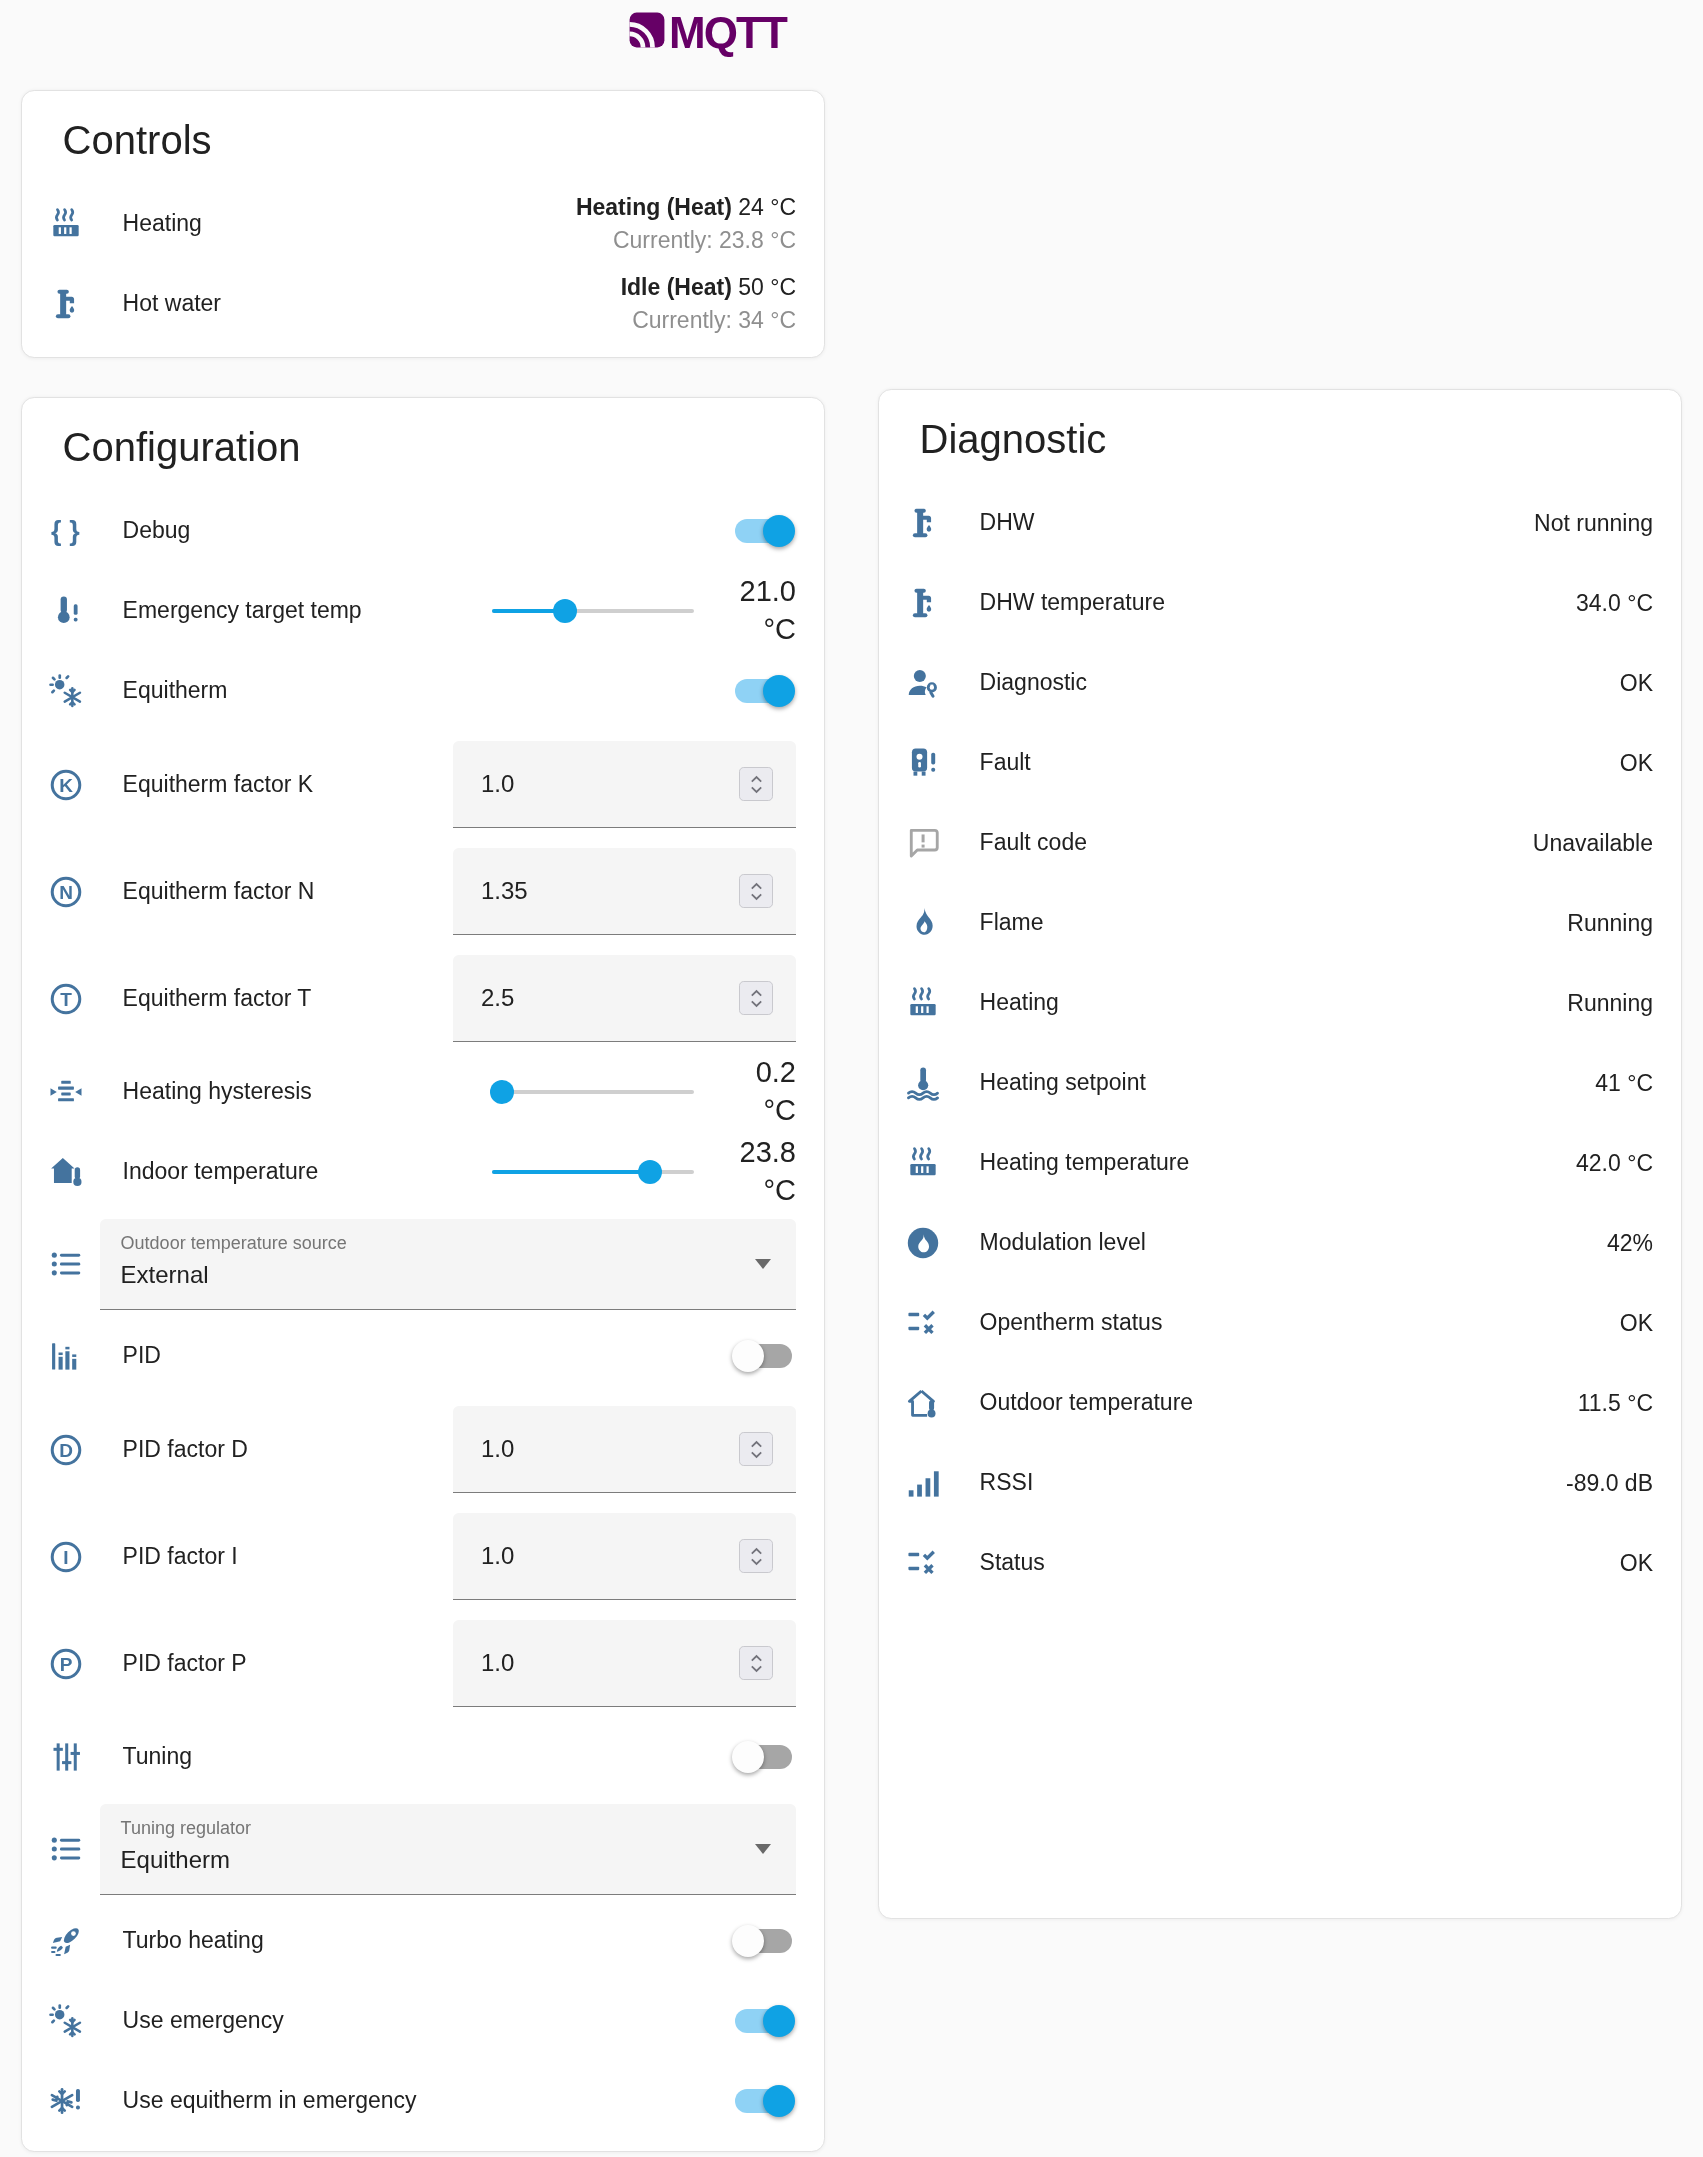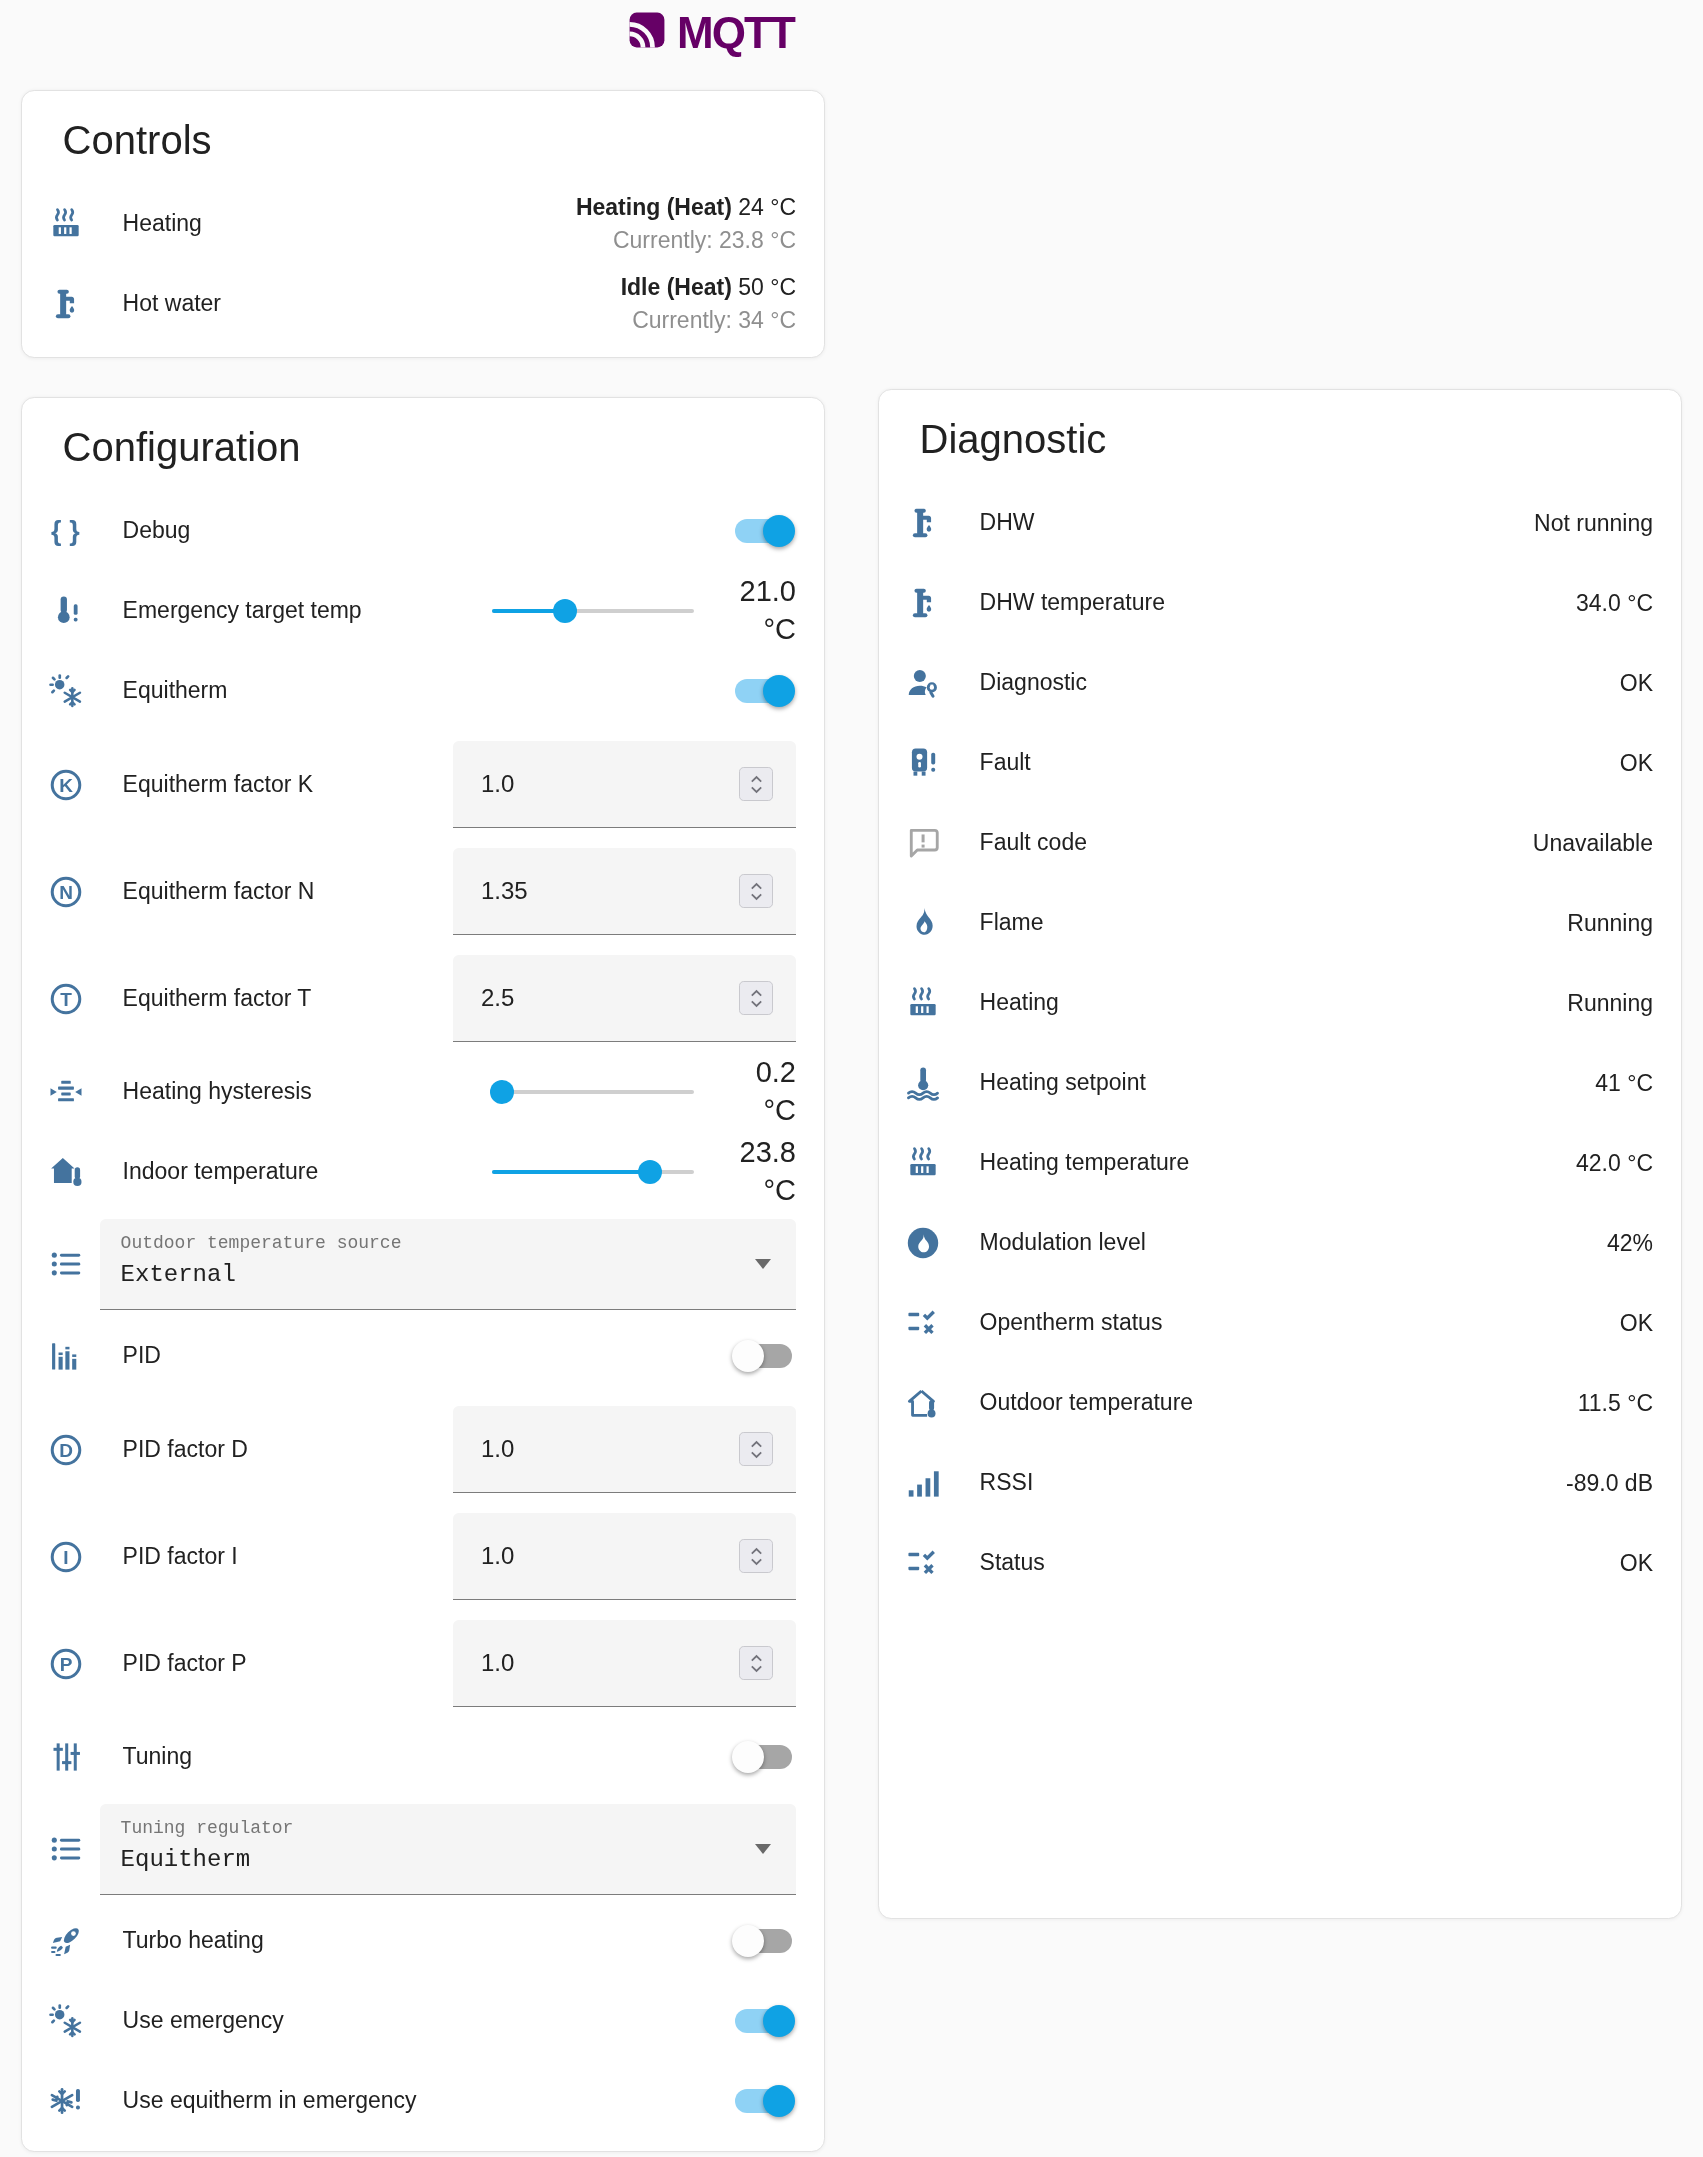--- a/index.html
+++ b/index.html
@@ -2,21 +2,21 @@
 <html style="font-size:15px"><head>
 <meta charset="utf-8">
 <style>
   html,body{margin:0;padding:0;}
   body{
     width:1703px;height:2158px;position:relative;
     background:#fafafa;color:#212121;
     font-family:"Liberation Sans",sans-serif;
     overflow:hidden;
   }
-  .logo{position:absolute;left:628px;top:11.4px;display:flex;align-items:center;gap:11px;}
+  .logo{position:absolute;left:628px;top:11.4px;display:flex;align-items:center;gap:3px;}
   .logo-text{font-size:44px;font-weight:800;letter-spacing:-1.9px;line-height:44px;}
   .card{
     position:absolute;background:#ffffff;border:0.9px solid #e2e2e2;border-radius:13.2px;
     box-shadow:0 0.9px 3.8px rgba(0,0,0,.05);box-sizing:border-box;
     padding:0 28px 0 24.6px;
   }
   .card-controls{left:21px;top:90px;width:804px;height:268px;}
   .card-config{left:21px;top:397px;width:804px;height:1755px;}
   .card-diag{left:878px;top:389px;width:804px;height:1530px;}
   .card h2{margin:28px 0 23px 16px;font-size:40px;font-weight:400;color:#212121;line-height:42px;}
@@ -43,21 +43,21 @@
   .slider-val{width:74px;margin-left:28px;font-size:29px;text-align:right;line-height:1.3;color:#212121;}
   
   .numbox{width:343px;height:87px;background:#f5f5f5;border-bottom:0.9px solid #7c7c7c;border-radius:5.7px 5.7px 0 0;
     display:flex;align-items:center;box-sizing:border-box;padding:0 23px 0 28px;}
   .numbox input{flex:1;min-width:0;border:0;background:transparent;outline:none;
     font-family:"Liberation Sans",sans-serif;font-size:24px;color:#212121;padding:0;}
   .spinner{width:32px;height:32px;background:#ebebf0;border:0.9px solid #c9c9ce;border-radius:4.7px;
     display:flex;flex-direction:column;align-items:center;justify-content:center;gap:0.9px;cursor:pointer;flex:0 0 32px;}
   
   .selbox{flex:1;margin-left:15px;height:91px;background:#f5f5f5;border-bottom:0.9px solid #7c7c7c;
-    border-radius:5.7px 5.7px 0 0;position:relative;box-sizing:border-box;padding:14px 57px 8px 21px;cursor:pointer;font-family:Liberation Mono, monospace;}
+    border-radius:5.7px 5.7px 0 0;position:relative;box-sizing:border-box;padding:14px 57px 8px 21px;cursor:pointer;}
   .sel-label{font-size:18px;color:#757575;line-height:1.2;}
   .sel-value{font-size:24px;color:#212121;margin-top:6.6px;}
   .sel-arrow{position:absolute;right:24.6px;top:40px;width:0;height:0;
     border-left:8.5px solid transparent;border-right:8.5px solid transparent;border-top:10.4px solid #696969;}
   
   .state{ text-align:right;line-height:1.45;font-size:23px;}
   .state .b{font-weight:700;}
   .state .sec{color:#8f8f8f;}
   .gray-icon svg{fill:#a6a6a6;}
 </style>

